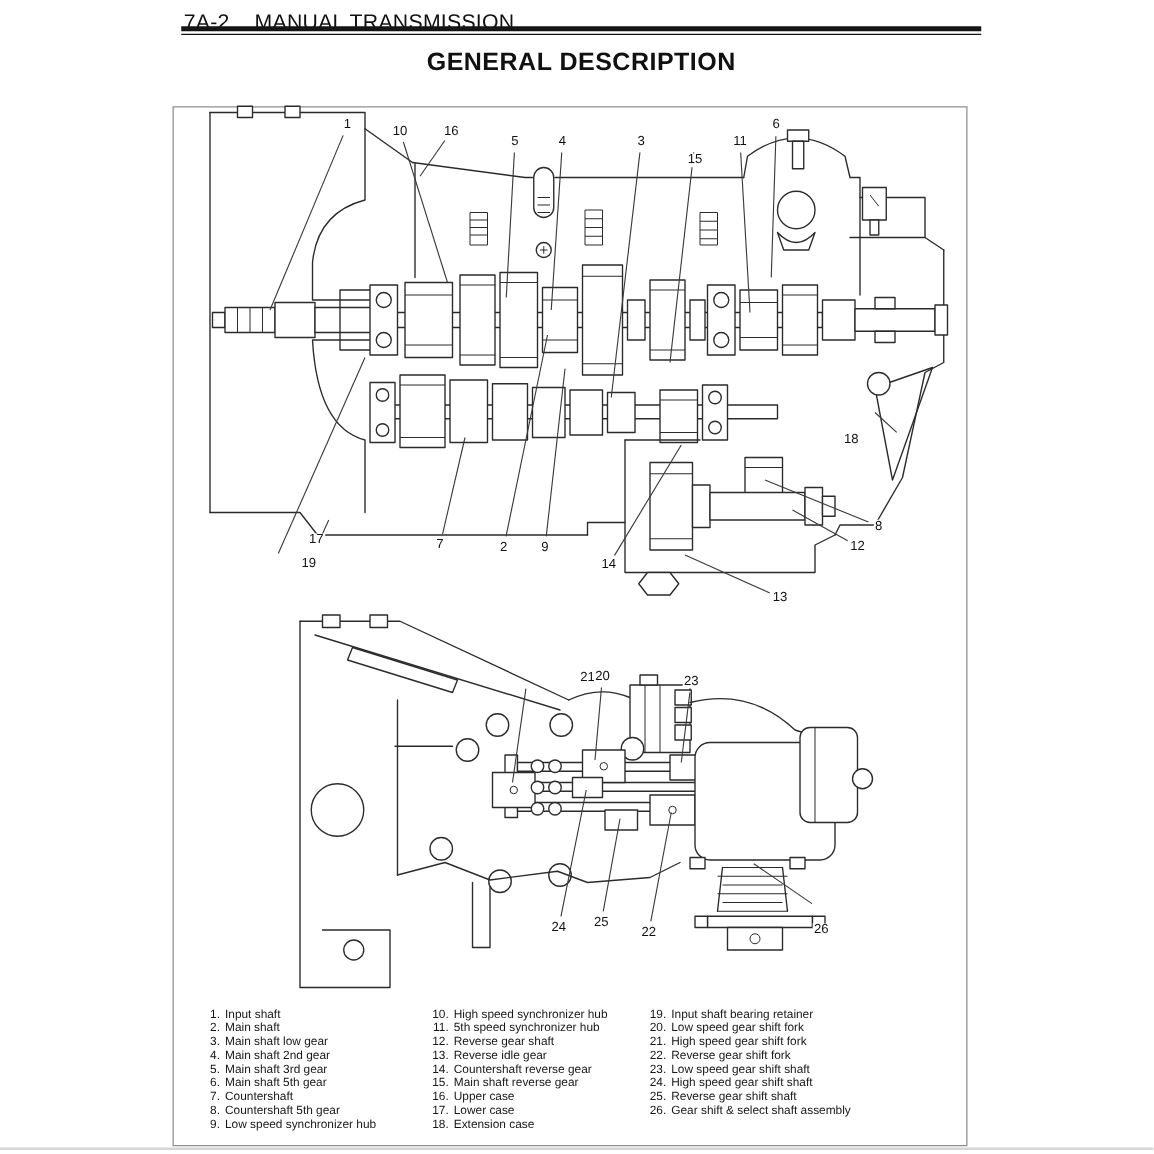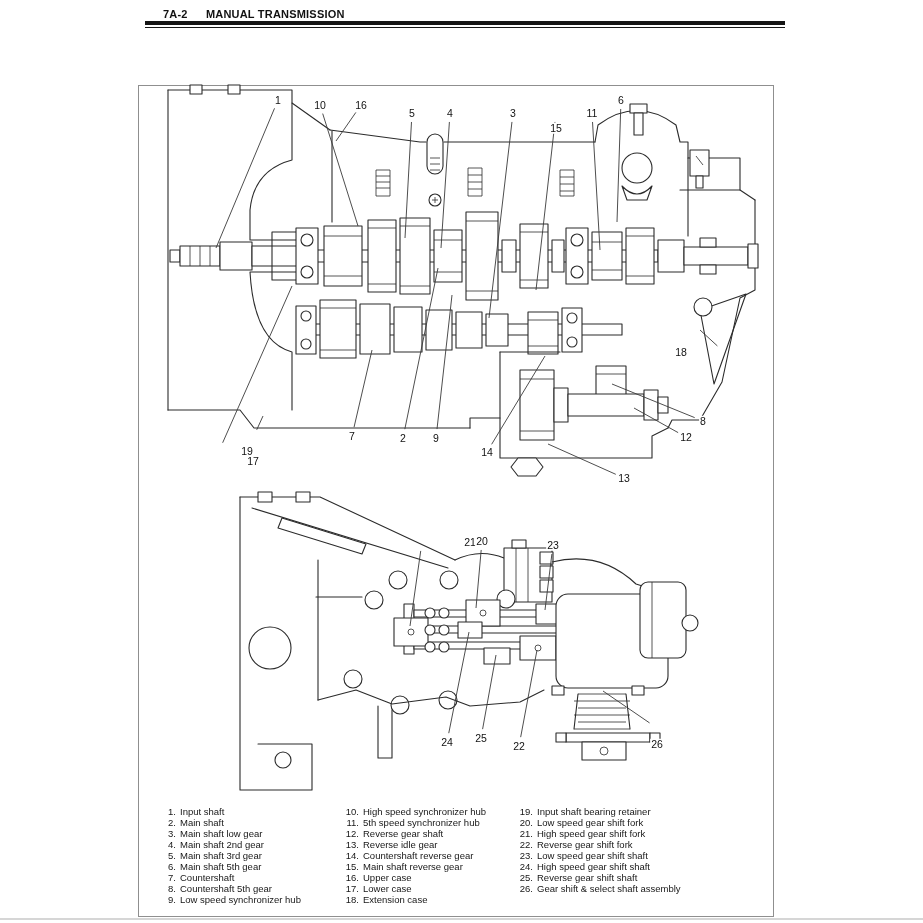--- a/index.html
+++ b/index.html
@@ -1,18 +1,18 @@
 <!DOCTYPE html>
 <html><head>
 <meta charset="utf-8">
 <style>
   html,body{margin:0;padding:0;background:#fff}
   body{width:923px;height:923px;font-family:"Liberation Sans",sans-serif;color:#111}
   #page{position:relative;width:923px;height:923px;background:#fff;overflow:hidden}
-  .hdr{position:absolute;left:163px;top:8px;font-size:11px;font-weight:bold;letter-spacing:.2px;white-space:nowrap}
+  .hdr{position:absolute;left:147px;top:8px;font-size:17px;font-weight:normal;letter-spacing:.2px;white-space:nowrap}
   .hdr .code{margin-right:15px}
   .rule-thick{position:absolute;left:145px;top:21px;width:640px;height:4px;background:#151515}
   .rule-thin{position:absolute;left:145px;top:27px;width:640px;height:1px;background:#151515}
   .title{position:absolute;left:145px;top:39px;width:640px;text-align:center;font-size:20px;font-weight:bold;letter-spacing:.4px}
   .figbox{position:absolute;left:138px;top:85px;width:634px;height:830px;border:1px solid #8f8f8f;background:#fff}
   svg.layer{position:absolute;left:0;top:0;pointer-events:none}
   .s{stroke:#2b2b2b;stroke-width:1.1;fill:none;stroke-linejoin:round;stroke-linecap:round}
   .w{stroke:#2b2b2b;stroke-width:1.1;fill:#fff;stroke-linejoin:round}
   .h{stroke:#2b2b2b;stroke-width:.8;fill:none}
   #leader-lines line{stroke:#3a3a3a;stroke-width:.9}
@@ -32,20 +32,21 @@
 
 <div id="page">
 
   <div class="hdr">
     <span class="code">7A-2</span>
     <span>MANUAL TRANSMISSION</span>
   </div>
   <div class="rule-thick"></div>
   <div class="rule-thin"></div>
 
+  <div class="title">GENERAL DESCRIPTION</div>
 
   <div class="figbox"></div>
 
   <svg class="layer" width="923" height="923" viewBox="0 0 923 923">
 
     <g>
 
       <g>
         <path class="s" d="M168,90 H292 V103 L330,130"></path>
         <path class="s" d="M168,90 V410"></path>
@@ -404,21 +405,21 @@
     <div class="callout" style="left: 592px; top: 113px;">11</div>
     <div class="callout" style="left: 621px; top: 100px;">6</div>
     <div class="callout" style="left: 681px; top: 352px;">18</div>
     <div class="callout" style="left: 703px; top: 421px;">8</div>
     <div class="callout" style="left: 686px; top: 437px;">12</div>
     <div class="callout" style="left: 624px; top: 478px;">13</div>
     <div class="callout" style="left: 487px; top: 452px;">14</div>
     <div class="callout" style="left: 436px; top: 438px;">9</div>
     <div class="callout" style="left: 403px; top: 438px;">2</div>
     <div class="callout" style="left: 352px; top: 436px;">7</div>
-    <div class="callout" style="left: 253px; top: 432px; margin-top: 29px;">17</div>
+    <div class="callout" style="left: 253px; top: 432px;">17</div>
     <div class="callout" style="left: 219px; top: 451px; margin-left: 28px;">19</div>
     <div class="callout" style="left: 422px; top: 542px; margin-left: 48px;">21</div>
     <div class="callout" style="left: 482px; top: 541px;">20</div>
     <div class="callout" style="left: 553px; top: 545px;">23</div>
     <div class="callout" style="left: 447px; top: 742px;">24</div>
     <div class="callout" style="left: 481px; top: 738px;">25</div>
     <div class="callout" style="left: 519px; top: 746px;">22</div>
     <div class="callout" style="left: 657px; top: 728px; margin-top: 16px;">26</div>
   </div>
 

